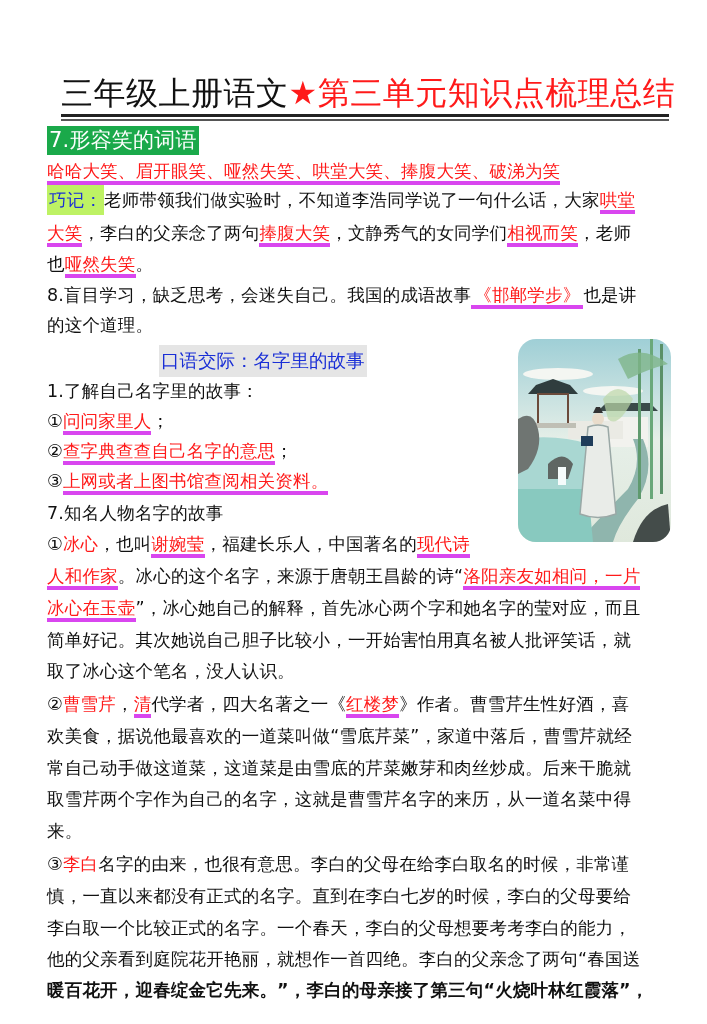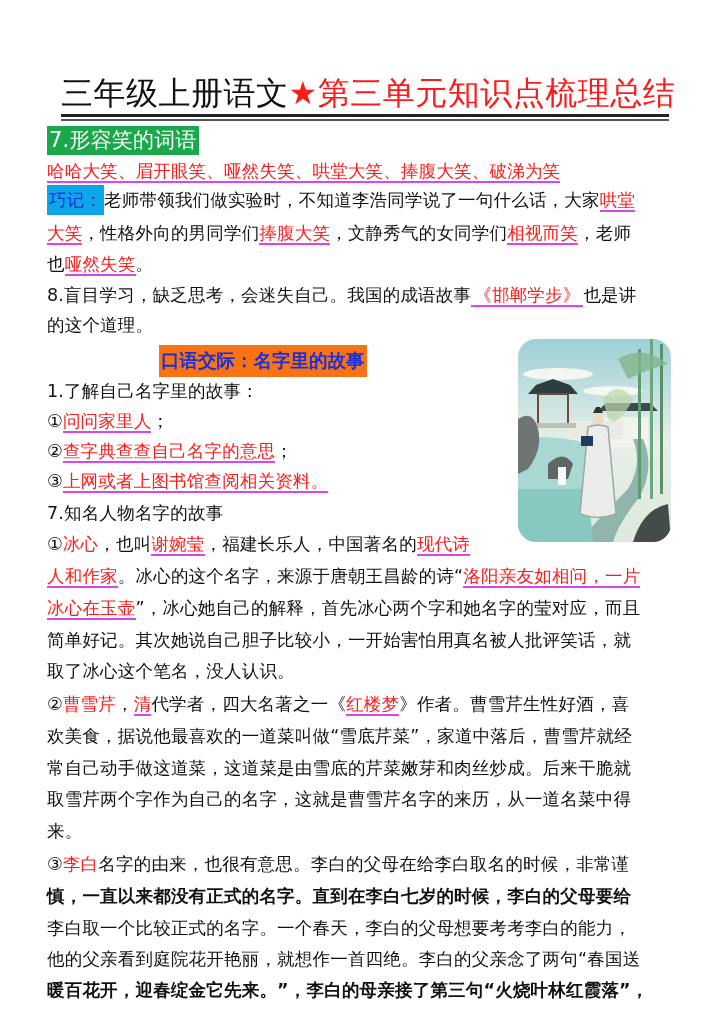--- a/index.html
+++ b/index.html
@@ -19,32 +19,32 @@
   .title .star { color: #ff1a1a; }
   .title .red { color: #ff1a1a; }
   .title-rule {
     position: absolute; left: 49px; top: 78px; width: 608px; height: 7px;
   }
   .title-rule .thick { position: absolute; left: 0; top: 0; width: 100%; height: 3px; background: #222; }
   .title-rule .thin { position: absolute; left: 0; top: 5px; width: 100%; height: 2px; background: #555; }
 
   .line { position: absolute; left: 35px; font-size: 17.5px; line-height: 34px; white-space: nowrap; letter-spacing: 0.2px; }
   .red { color: #ff1a1a; }
-  .ul { border-bottom: 2px solid #d946ef; padding-bottom: 0px; }
+  .ul { border-bottom: 4px solid #d946ef; padding-bottom: 0px; }
   .green-tag {
     display: inline-block; background: #1aa94a; color: #ffffff;
     padding: 0 2px; line-height: 29px; font-size: 21px;
   }
   .tip-label {
-    display: inline-block; background: #0ea5e9; color: #1a2fd6;
+    display: inline-block; background: #bef264; color: #1a2fd6;
     padding: 0 2px; line-height: 30px;
   }
   .section-heading {
     position: absolute; left: 147px; top: 309px;
-    background: #f97316; color: #1a2fd6; font-weight: bold;
+    background: #e5e5e5; color: #1a2fd6; font-weight: normal;
     font-size: 18.5px; line-height: 32px; padding: 0 2px; white-space: nowrap;
   }
   .illustration {
     position: absolute; left: 506px; top: 303px; width: 153px; height: 203px;
     border-radius: 18px; overflow: hidden;
   }
 </style>
 </head>
 <body>
 
@@ -61,21 +61,21 @@
   <div class="line" style="top:88px;">
     <span class="green-tag">7.形容笑的词语</span>
   </div>
   <div class="line red" style="top:118px;">
     <span class="ul">哈哈大笑、眉开眼笑、哑然失笑、哄堂大笑、捧腹大笑、破涕为笑</span>
   </div>
   <div class="line" style="top:147px;">
     <span class="tip-label">巧记：</span><span>老师带领我们做实验时，不知道李浩同学说了一句什么话，大家</span><span class="red ul">哄堂</span>
   </div>
   <div class="line" style="top:180px;">
-    <span class="red ul">大笑</span><span>，性格外向的男同学们</span><span class="red ul">捧腹大笑</span><span>，文静秀气的女同学们</span><span class="red ul">相视而笑</span><span>，老师</span>
+    <span class="red ul">大笑</span><span>，李白的父亲念了两句</span><span class="red ul">捧腹大笑</span><span>，文静秀气的女同学们</span><span class="red ul">相视而笑</span><span>，老师</span>
   </div>
   <div class="line" style="top:211px;">
     <span>也</span><span class="red ul">哑然失笑</span><span>。</span>
   </div>
 
   <div class="line" style="top:242px;">
     <span>8.盲目学习，缺乏思考，会迷失自己。我国的成语故事</span><span class="red ul" style="padding:0 3px;">《邯郸学步》</span><span>也是讲</span>
   </div>
   <div class="line" style="top:272px;">
     <span>的这个道理。</span>
@@ -164,21 +164,21 @@
   <div class="line" style="top:746px;">
     <span>取雪芹两个字作为自己的名字，这就是曹雪芹名字的来历，从一道名菜中得</span>
   </div>
   <div class="line" style="top:778px;">
     <span>来。</span>
   </div>
 
   <div class="line" style="top:811px;">
     <span>③</span><span class="red">李白</span><span>名字的由来，也很有意思。李白的父母在给李白取名的时候，非常谨</span>
   </div>
-  <div class="line" style="top:843px;font-weight:bold;">
+  <div class="line" style="top:843px;">
     <span>慎，一直以来都没有正式的名字。直到在李白七岁的时候，李白的父母要给</span>
   </div>
   <div class="line" style="top:875px;">
     <span>李白取一个比较正式的名字。一个春天，李白的父母想要考考李白的能力，</span>
   </div>
   <div class="line" style="top:906px;">
     <span>他的父亲看到庭院花开艳丽，就想作一首四绝。李白的父亲念了两句“春国送</span>
   </div>
   <div class="line" style="top:937px;font-weight:bold;">
     <span>暖百花开，迎春绽金它先来。”，李白的母亲接了第三句“火烧叶林红霞落”，</span>

